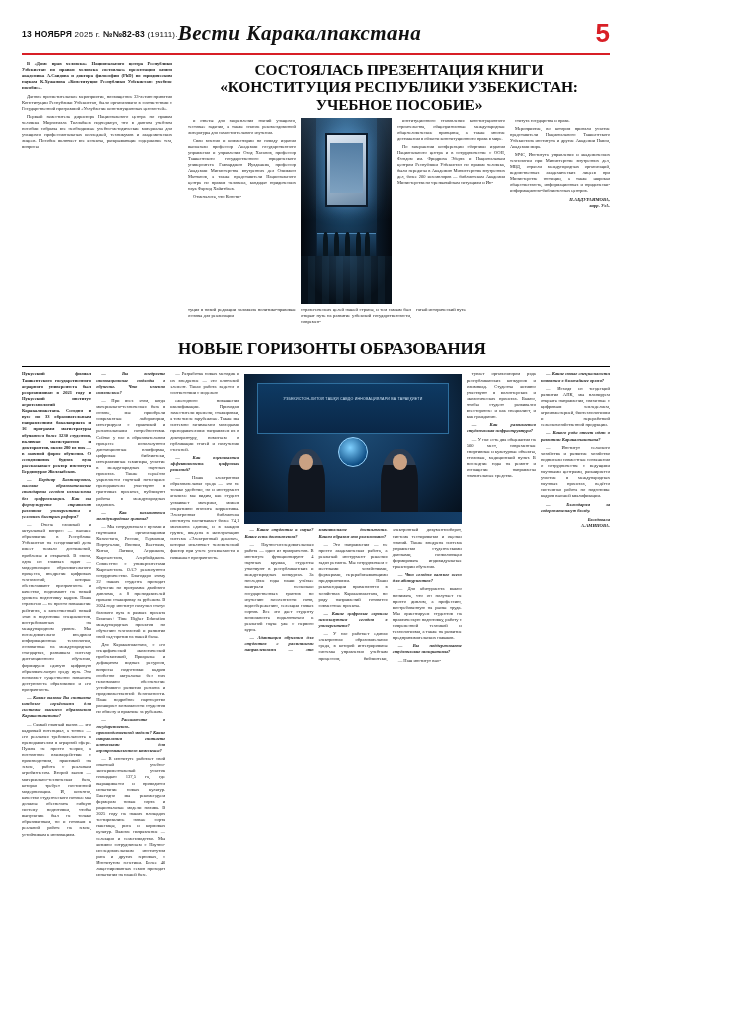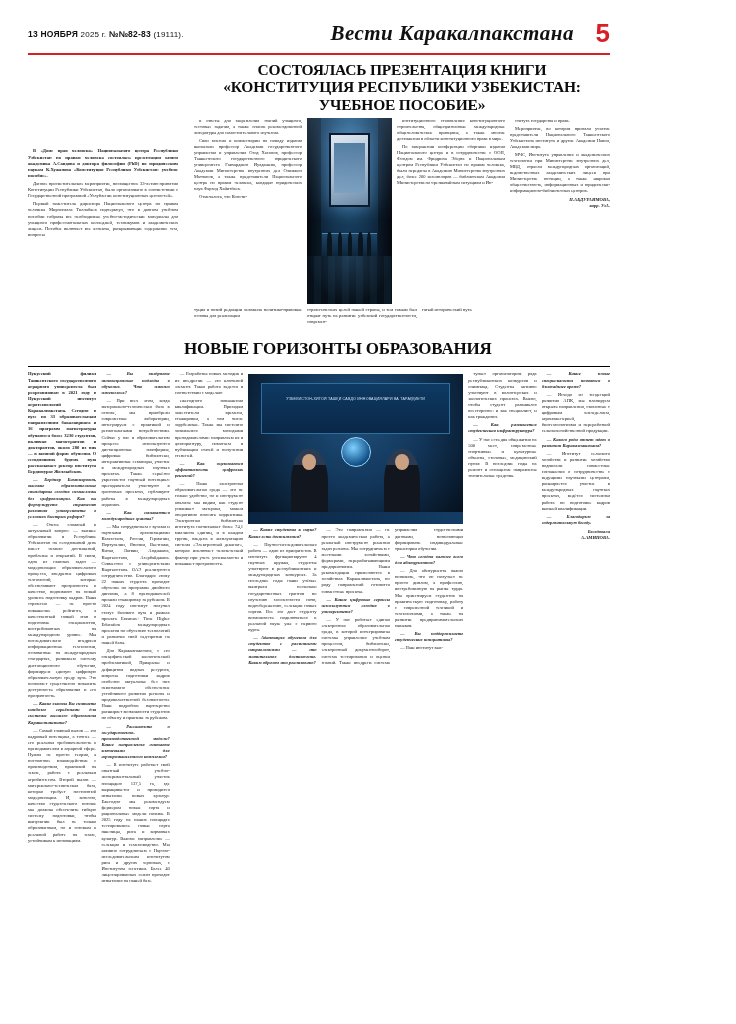--- a/index.html
+++ b/index.html
@@ -7,39 +7,39 @@
   body {
     width: 736px; height: 1024px;
     background: #ffffff;
     font-family: "Liberation Serif", serif;
     color: #111;
     overflow: hidden;
   }
   .page {
     position: relative;
     width: 624px; height: 1024px;
-    padding: 18px 14px 10px 28px;
+    padding: 18px 14px 10px 22px;
   }
 
   
   .masthead {
     display: flex; align-items: center; justify-content: space-between;
     border-bottom: 2.5px solid #d81f26;
     padding-bottom: 4px;
     margin-bottom: 6px;
   }
   .masthead-left {
     font-family: "Liberation Sans", sans-serif;
     font-size: 8.5px; font-weight: bold; color: #111;
     letter-spacing: .2px;
     white-space: nowrap;
   }
   .masthead-left .small { font-weight: normal; font-size: 8px; }
   .masthead-center {
-    flex: 1; text-align: right;
+    flex: 1; text-align: left;
     font-family: "Liberation Serif", serif;
     font-weight: bold; font-style: italic;
     font-size: 21px; color: #111;
     letter-spacing: .5px;
   }
   .masthead-right {
     font-family: "Liberation Sans", sans-serif;
     font-size: 26px; font-weight: bold; color: #d81f26;
     width: 36px; text-align: right;
   }
@@ -56,21 +56,20 @@
   .col-text p { margin: 0 0 2px 0; text-indent: 5px; }
   .col-text p.bold { font-weight: bold; text-indent: 5px; }
   .col-text p.ital { font-style: italic; font-weight: bold; }
   .col-text p.noind { text-indent: 0; }
 
   
   .top-section {
     display: flex;
     gap: 16px;
     margin-bottom: 6px;
-    align-items: center;
   }
   .top-left { width: 150px; }
   .top-right { flex: 1; }
 
   .headline {
     font-family: "Liberation Serif", serif;
     font-weight: bold;
     font-size: 15.5px;
     line-height: 1.12;
     text-align: center;

